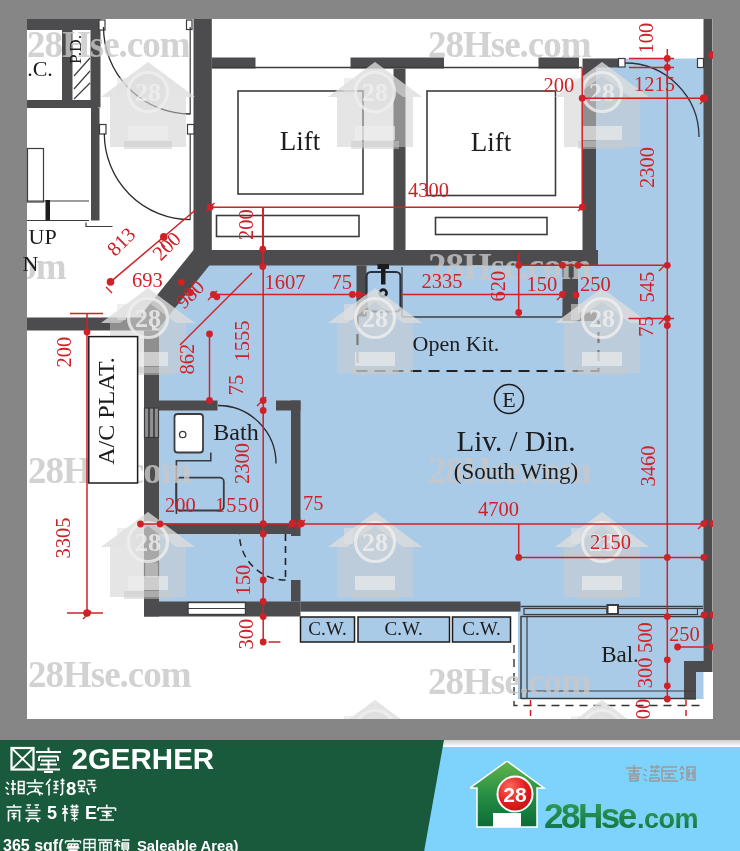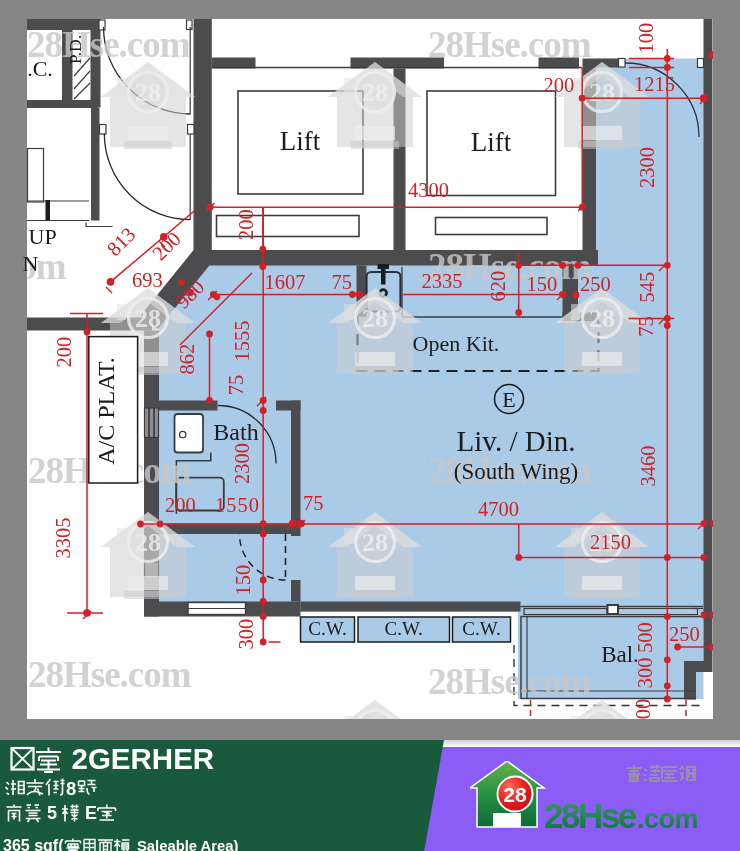--- a/index.html
+++ b/index.html
@@ -450,21 +450,21 @@
 
 <text x="652" y="672.8" text-anchor="middle" transform="rotate(-90 652 672.8)">300</text>
 
 <text x="669" y="641">250</text>
 
 <text x="650" y="714" text-anchor="middle" transform="rotate(-90 650 714)">500</text>
 </g>
 </g>
 </svg>
 
-<div style="position:absolute;left:0;top:739.5px;width:740px;height:112px;background:#8b5cf6;">
+<div style="position:absolute;left:0;top:739.5px;width:740px;height:112px;background:#7dd3fc;">
 
 <div style="position:absolute;left:0;top:0;width:740px;height:7px;background:linear-gradient(#cfcfcf,#fff);"></div>
 
 <svg width="740" height="112" viewBox="0 0 740 112" style="position:absolute;left:0;top:0;">
 <polygon points="0,0 444,0 424,112 0,112" fill="#1a5a3c"></polygon>
 </svg>
 
 <div style="position:absolute;left:10px;top:5.5px;">
 <svg width="280" height="28" viewBox="0 0 280 28">
 <g stroke="#fff" fill="none">

